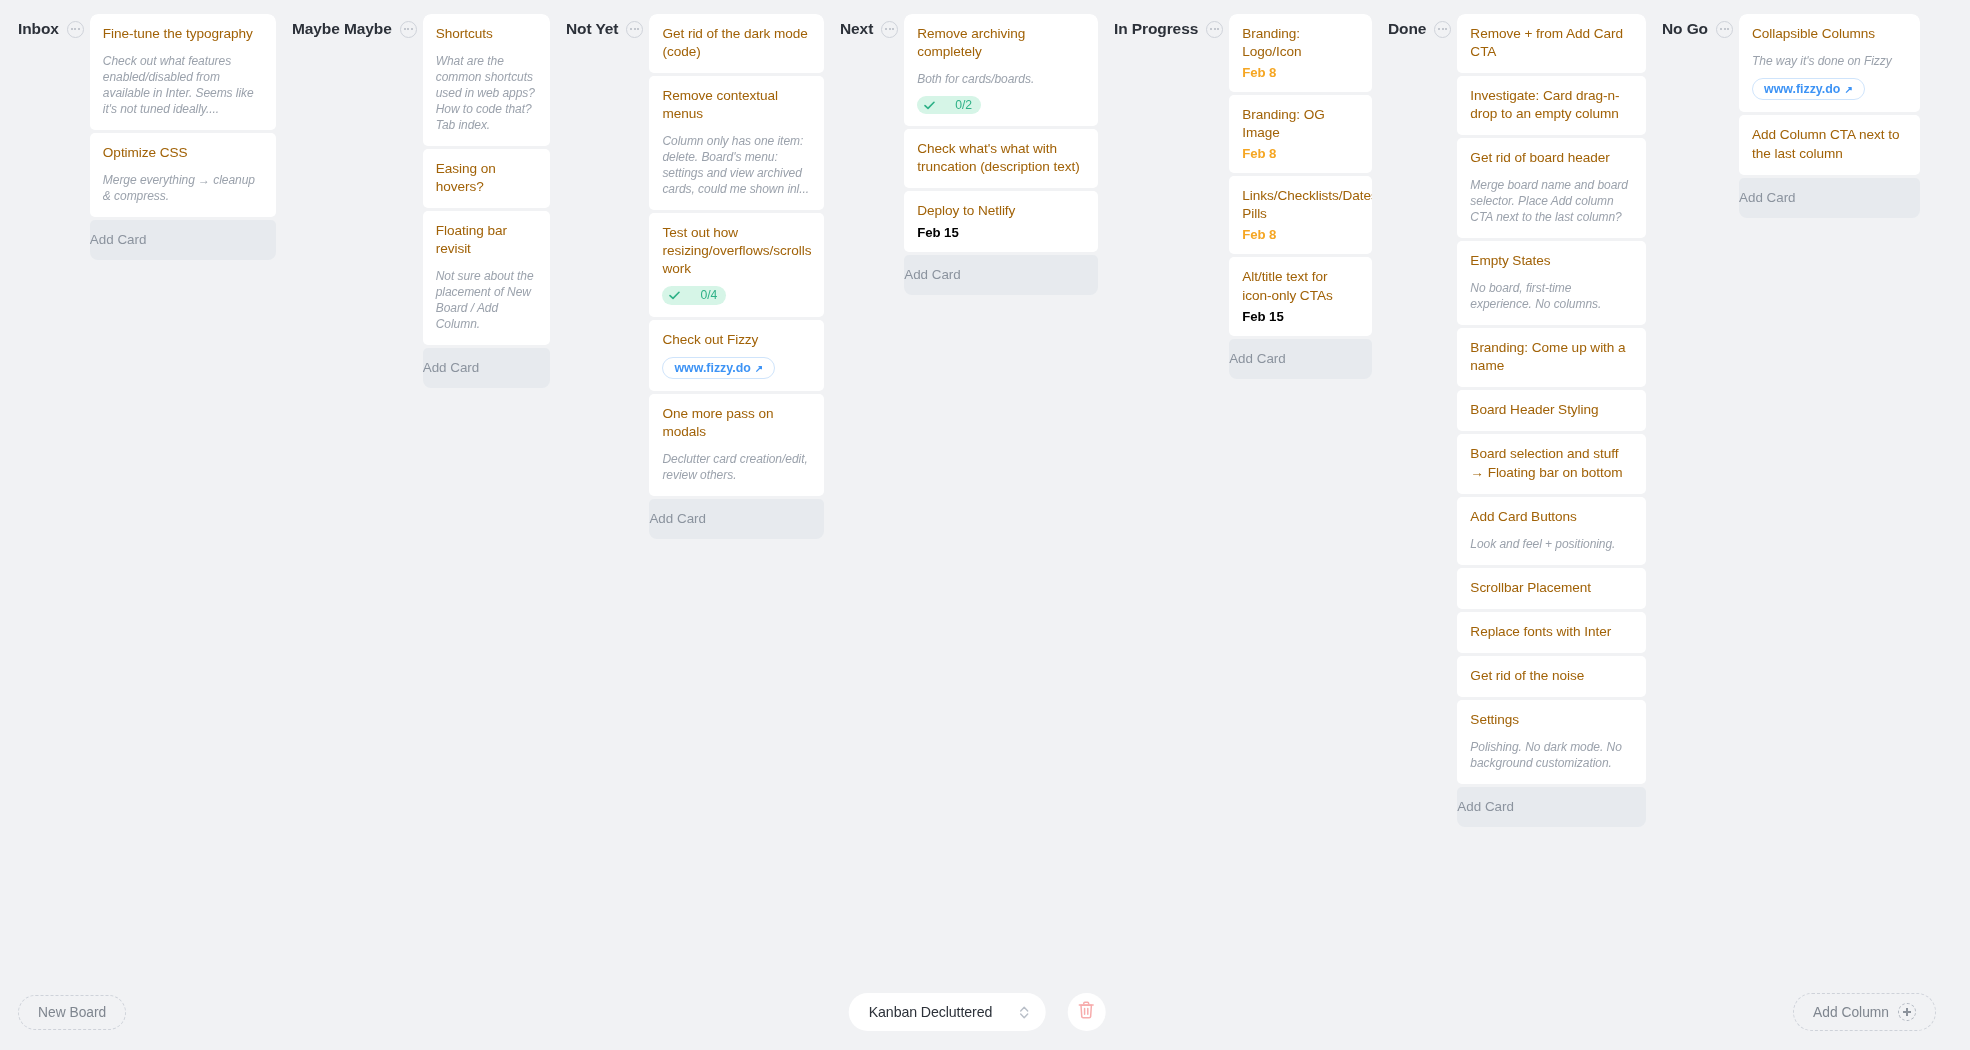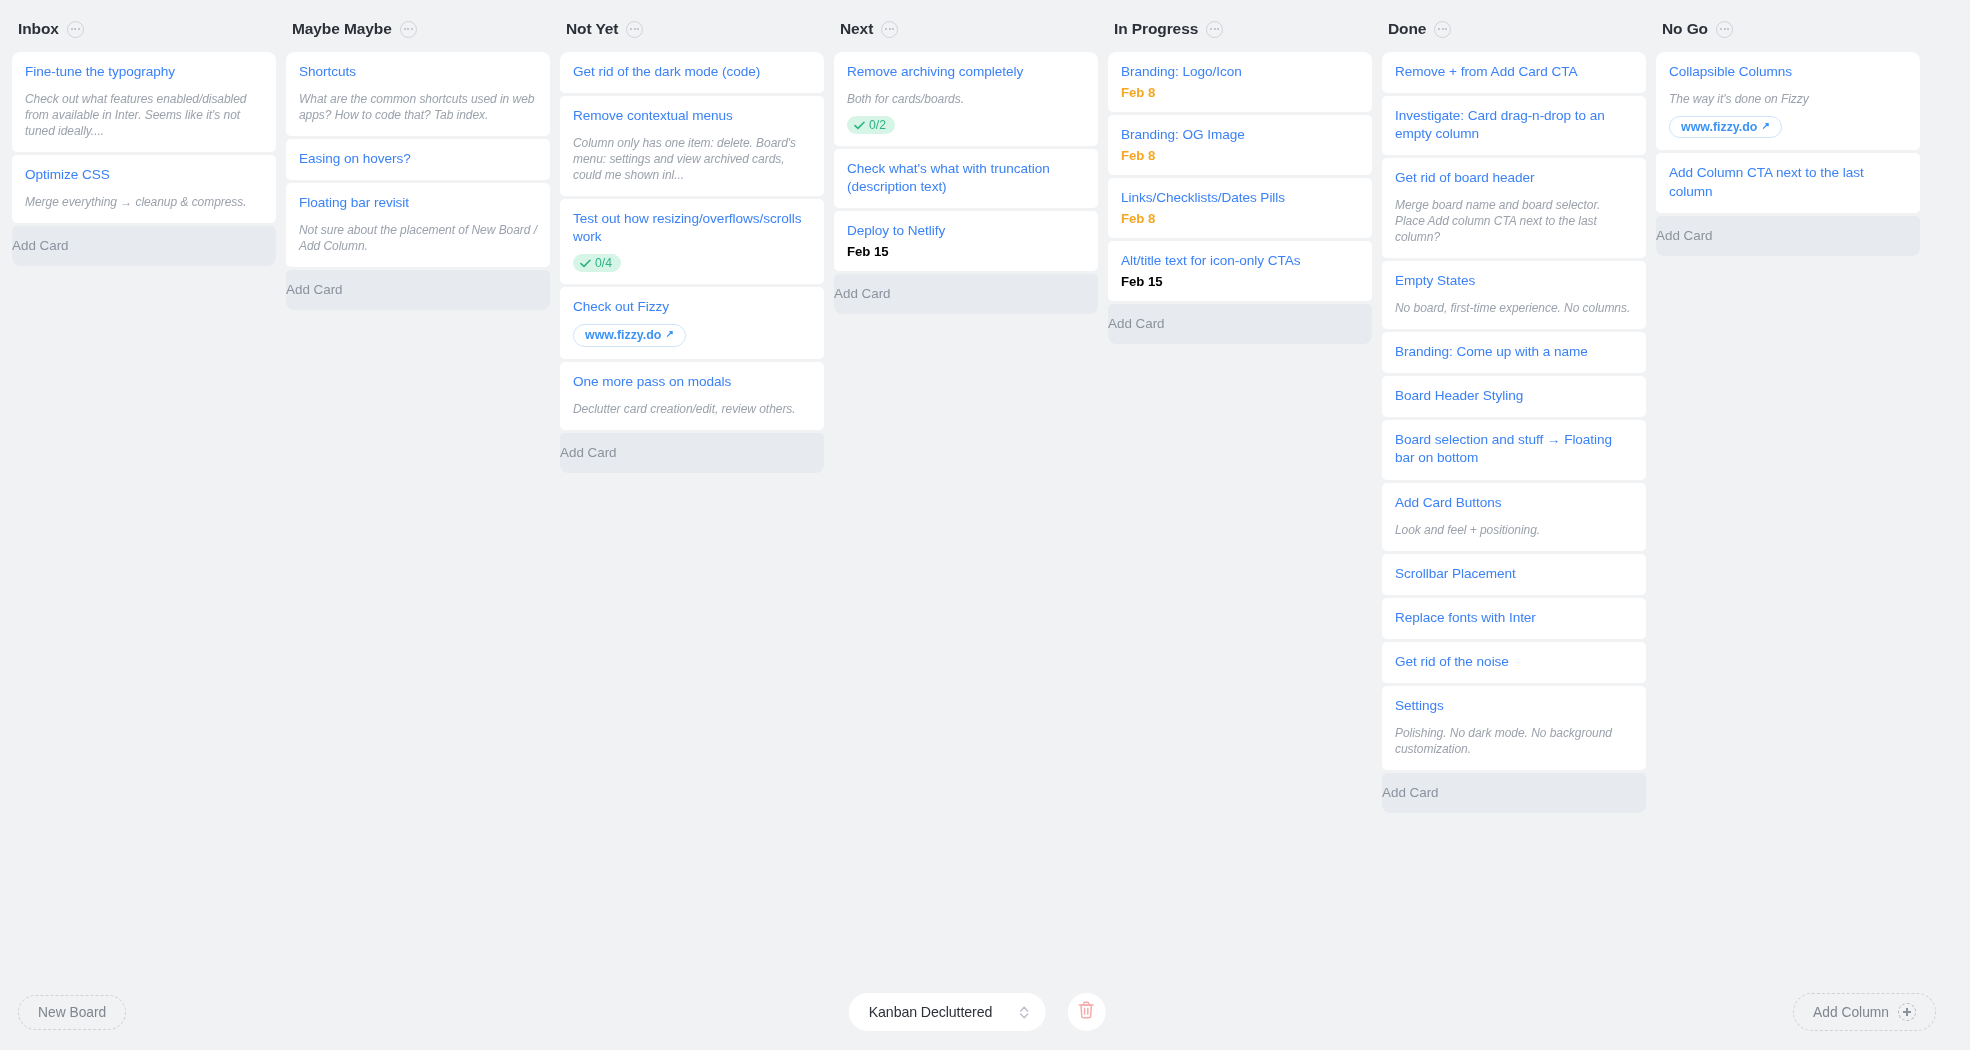--- a/index.html
+++ b/index.html
@@ -13,21 +13,20 @@
   #board {
     position: absolute; inset: 0;
     display: flex;
     gap: 10px;
     padding: 14px 12px 0 12px;
   }
   .column {
     width: 264px;
     flex: 0 0 264px;
     display: flex;
-    flex-direction: column;
   }
   .col-header {
     display: flex;
     align-items: center;
     gap: 8px;
     height: 30px;
     padding: 0 6px 0 6px;
     margin-bottom: 8px;
   }
   .col-title {
@@ -62,48 +61,48 @@
   .card {
     background: #ffffff;
     border-radius: 5px;
     padding: 11px 13px 12px 13px;
     cursor: pointer;
   }
   .cards .card:first-child { border-radius: 8px 8px 5px 5px; }
   .card-title {
     font-size: 13.6px;
     line-height: 1.33;
-    color: #3b82f6;
+    color: #a16207;
     letter-spacing: -0.05px;
   }
   .card-desc {
     font-size: 12px;
     line-height: 1.33;
     color: #9ba2ac;
     margin-top: 11px;
     letter-spacing: -0.05px;
     font-style: italic;
   }
   .pill-row { margin-top: 8px; display: flex; gap: 6px; flex-wrap: wrap; }
   .pill-check {
     display: inline-flex;
     align-items: center;
-    gap: 4px;
+    gap: 20px;
     background: #d6f5e7;
     color: #2eb187;
     font-size: 12.2px;
     font-weight: 500;
     border-radius: 20px;
     padding: 3px 9px 3px 7px;
     line-height: 1;
   }
   .pill-check svg { display: block; }
   .pill-link {
     display: inline-flex;
-    align-items: flex-start;
+    align-items: flex-end;
     gap: 4px;
     border: 1px solid #cfe4fb;
     color: #3d93f5;
     background: #ffffff;
     font-size: 12.4px;
     font-weight: 600;
     border-radius: 20px;
     padding: 4px 11px;
     line-height: 1;
   }

